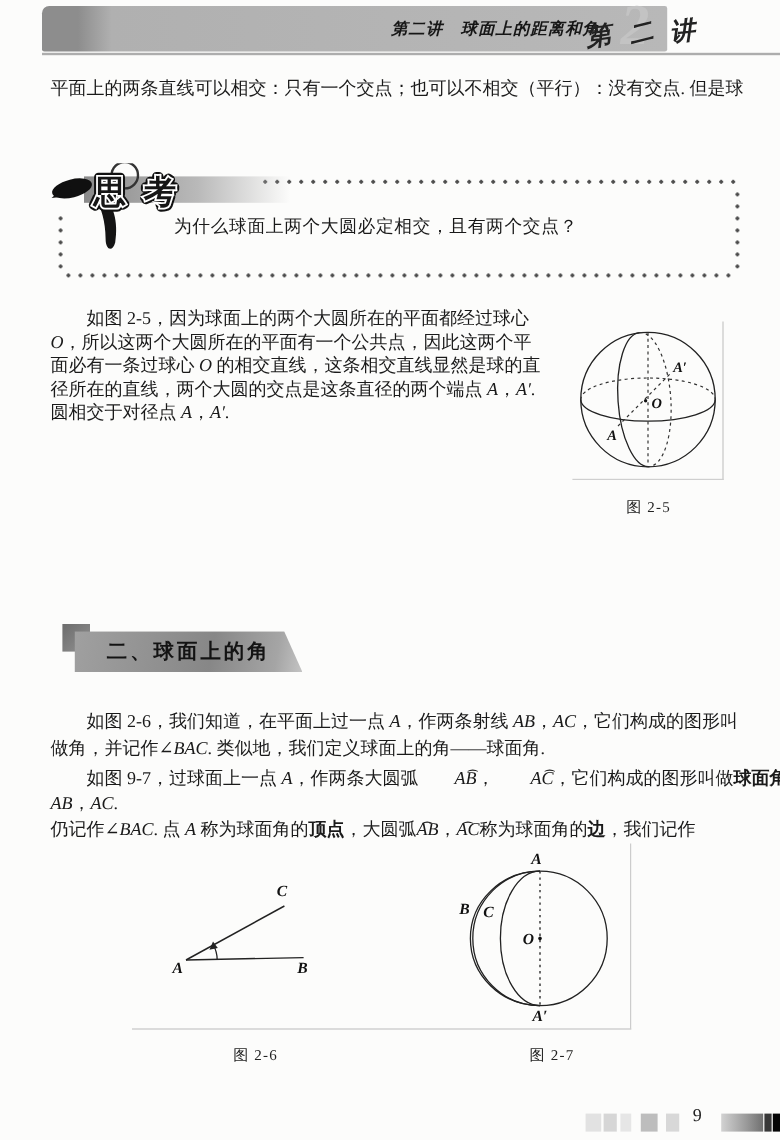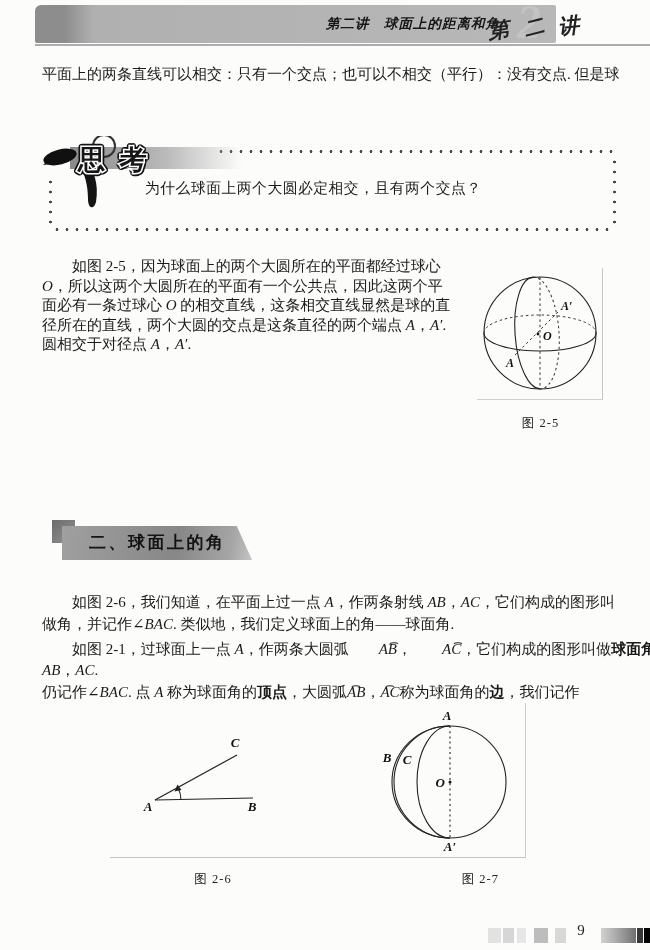--- a/index.html
+++ b/index.html
@@ -72,21 +72,21 @@
     background:linear-gradient(100deg,#a0a0a0,#878787 60%,#a5a5a5 88%,#c4c4c4);
     clip-path:polygon(0 0,92% 0,100% 100%,0 100%);}
   .banner-text{display:block;line-height:34px;padding-left:27px;font-weight:bold;
     font-size:17px;letter-spacing:2.5px;color:#131313;}
   
   .figpanel{position:absolute;left:110px;top:703px;width:415px;height:154px;
     border-right:1.5px solid #cccccc;border-bottom:1.5px solid #c6c6c6;}
   .fig26-svg{position:absolute;left:18px;top:26px;}
   .fig27-svg{position:absolute;left:256px;top:4px;}
   .fig26-caption{left:158px;top:871px;width:110px;}
-  .fig27-caption{left:389px;top:871px;width:110px;text-align:right;}
+  .fig27-caption{left:405px;top:871px;width:110px;}
   
   .f-block{position:absolute;top:928px;height:15px;}
   .page-number{position:absolute;left:570px;top:922px;width:22px;text-align:center;
     font-size:15px;color:#222;}
   svg text{font-family:"Liberation Serif","DejaVu Serif",serif;}
 </style>
 </head>
 <body>
 
 <div class="page">
@@ -162,21 +162,21 @@
   <div class="banner">
     <div class="banner-square"></div>
     <div class="banner-main">
       <span class="banner-text">二、球面上的角</span>
     </div>
   </div>
 
   <div class="txt wide" style="left:42px;top:592px;width:582px;">
       <div class="tl ind"><span>如图 2-6，我们知道，在平面上过一点 </span><span class="i">A</span><span>，作两条射线 </span><span class="i">AB</span><span>，</span><span class="i">AC</span><span>，它们构成的图形叫</span></div>
       <div class="tl"><span>做角，并记作∠</span><span class="i">BAC</span><span>. 类似地，我们定义球面上的角——球面角.</span></div>
-      <div class="tl ind gap"><span>如图 2-1，过球面上一点 </span><span class="i">A</span><span>，作两条大圆弧</span><span class="arc">AB</span><span>，</span><span class="arc">AC</span><span>，它们构成的图形叫做</span><span class="b">球面角</span></div>
+      <div class="tl ind gap"><span>如图 9-7，过球面上一点 </span><span class="i">A</span><span>，作两条大圆弧</span><span class="arc">AB</span><span>，</span><span class="arc">AC</span><span>，它们构成的图形叫做</span><span class="b">球面角</span></div>
       <div class="tl"><span class="i">AB</span><span>，</span><span class="i">AC</span><span>.</span></div>
       <div class="tl"><span>仍记作∠</span><span class="i">BAC</span><span>. 点 </span><span class="i">A</span><span> 称为球面角的</span><span class="b">顶点</span><span>，大圆弧</span><span class="arc">AB</span><span>，</span><span class="arc">AC</span><span>称为球面角的</span><span class="b">边</span><span>，我们记作</span></div>
     </div>
 
   <div class="figpanel">
     <svg class="fig26-svg" width="180" height="100" viewBox="0 0 180 100">
       <path d="M27 71 L125 69" stroke="#222" stroke-width="1.2" fill="none"></path>
       <path d="M27 71 L109 26" stroke="#222" stroke-width="1.2" fill="none"></path>
       <path d="M53 71 A26 26 0 0 0 49.8 58.5" stroke="#222" stroke-width="1.1" fill="none"></path>
       <path d="M49.5 55.5 L46.5 62.5 L53.5 61 Z" fill="#222"></path>

